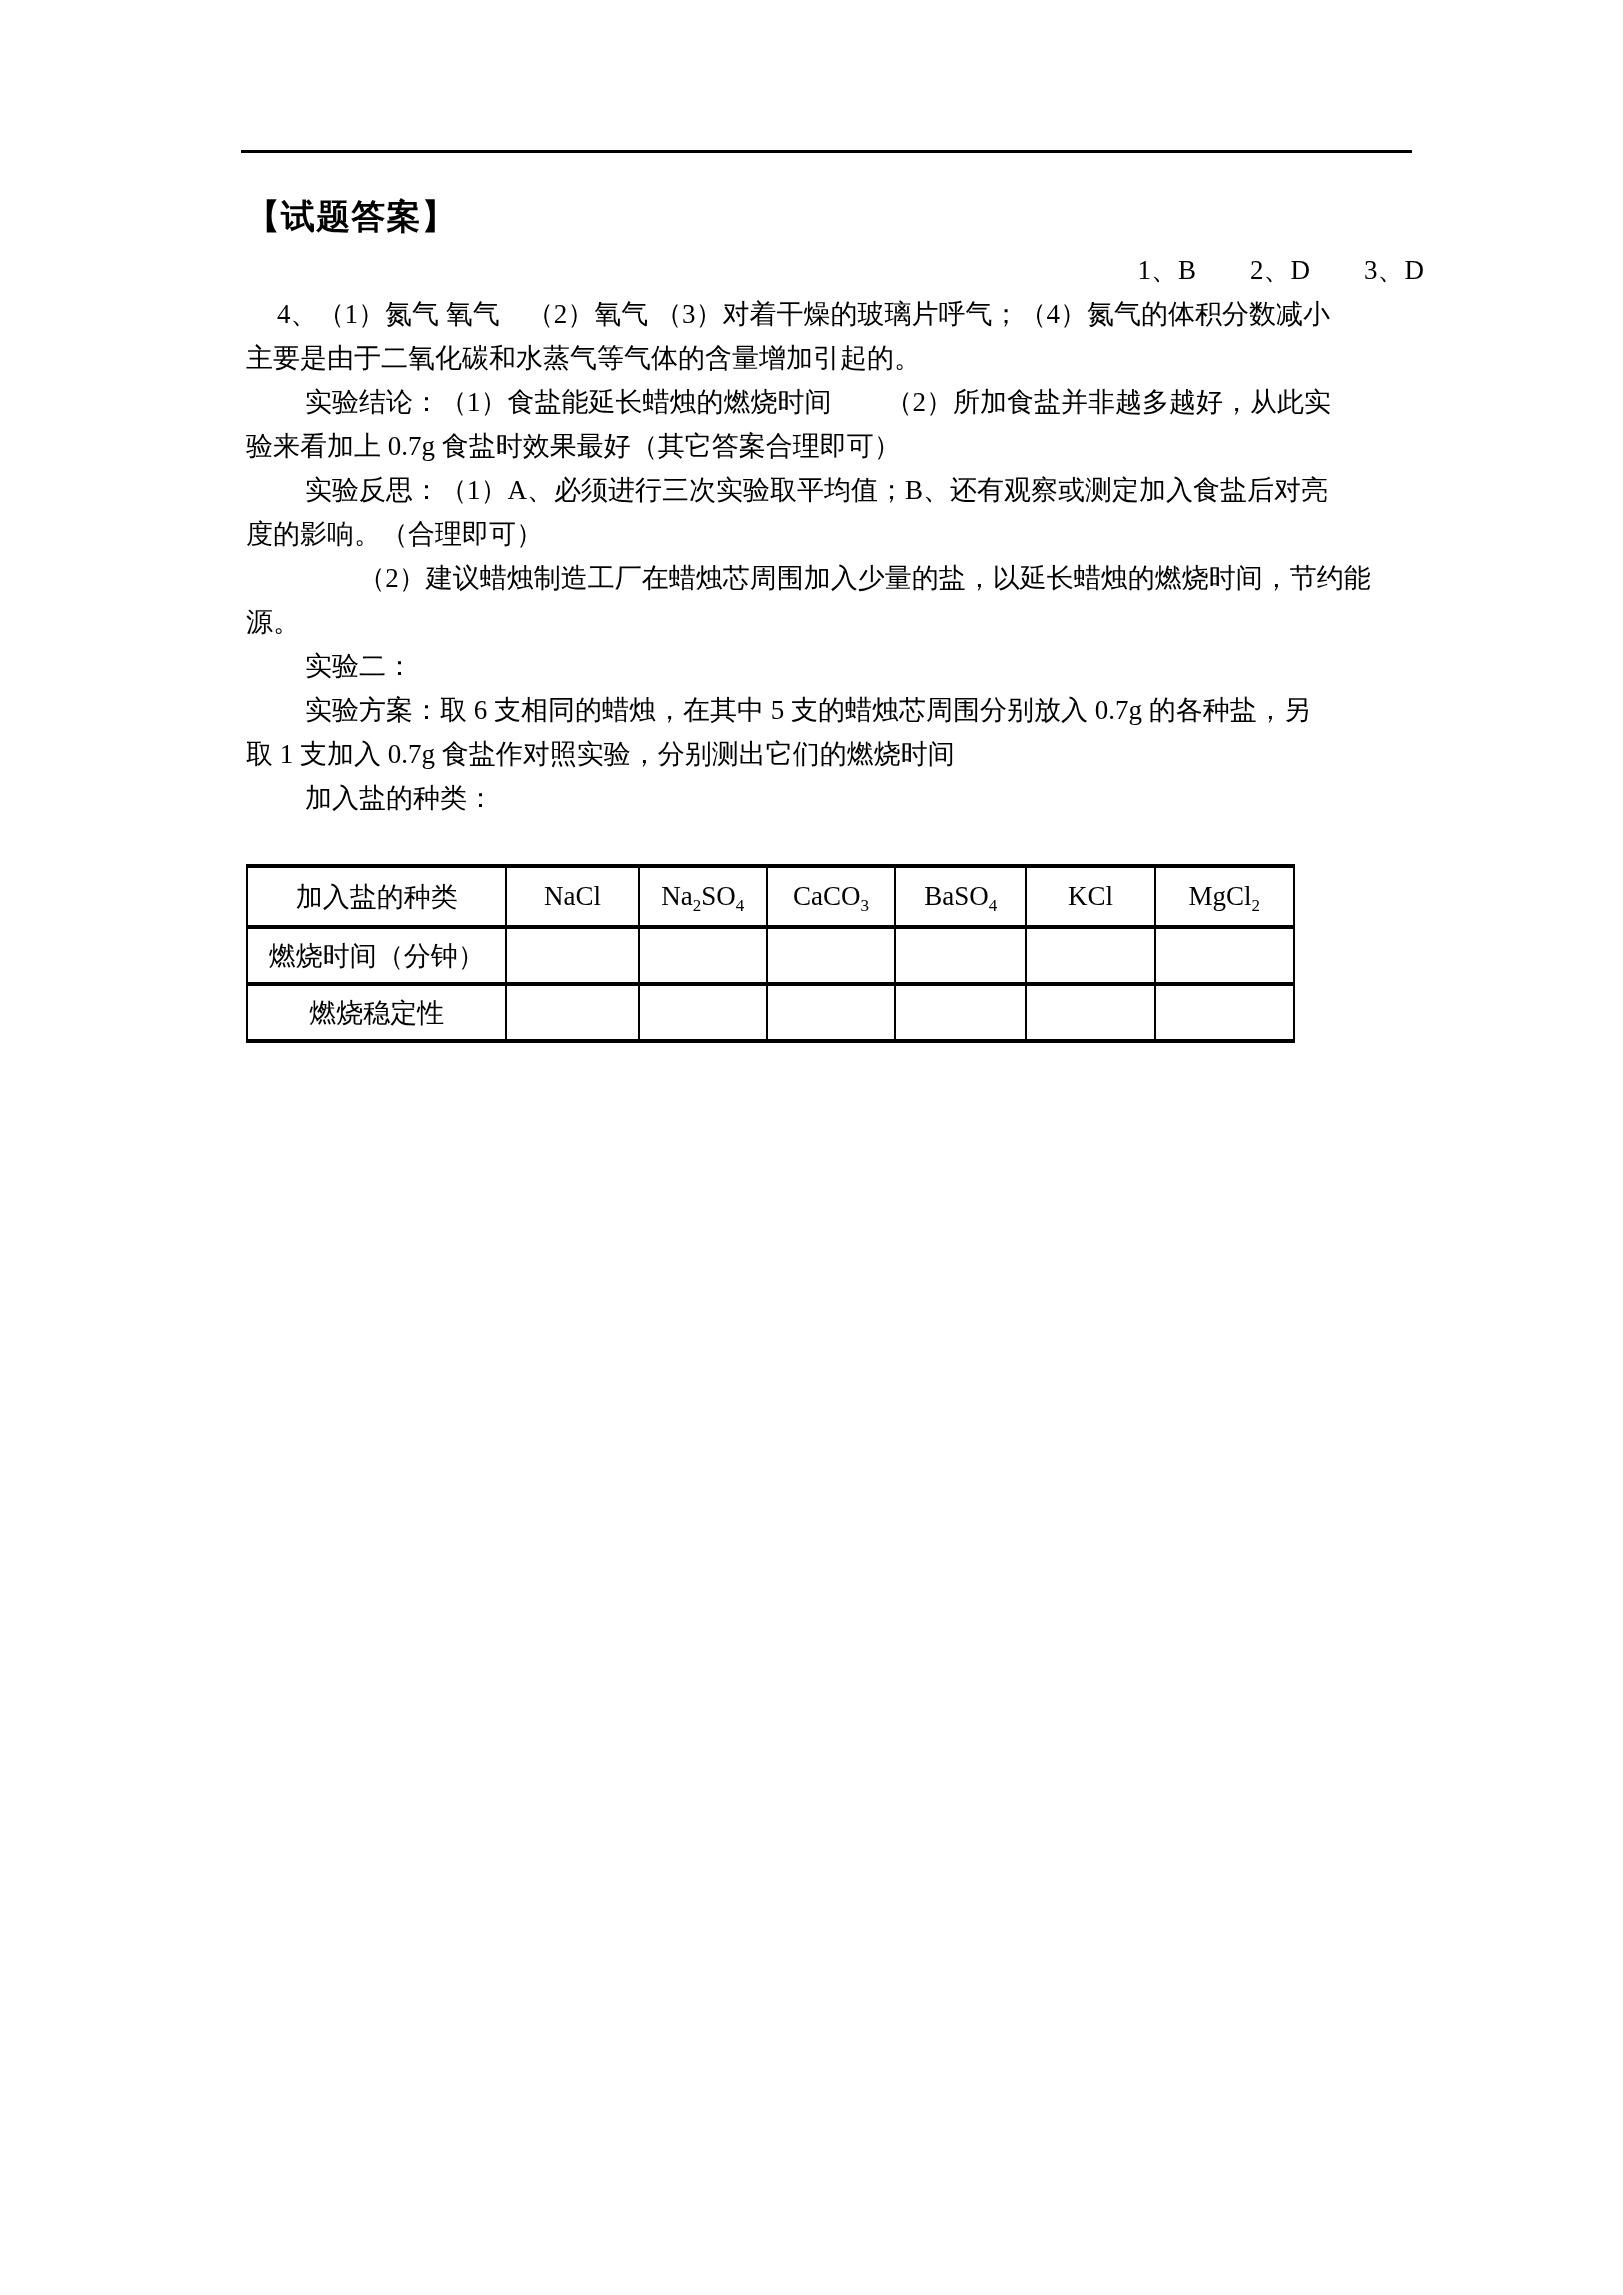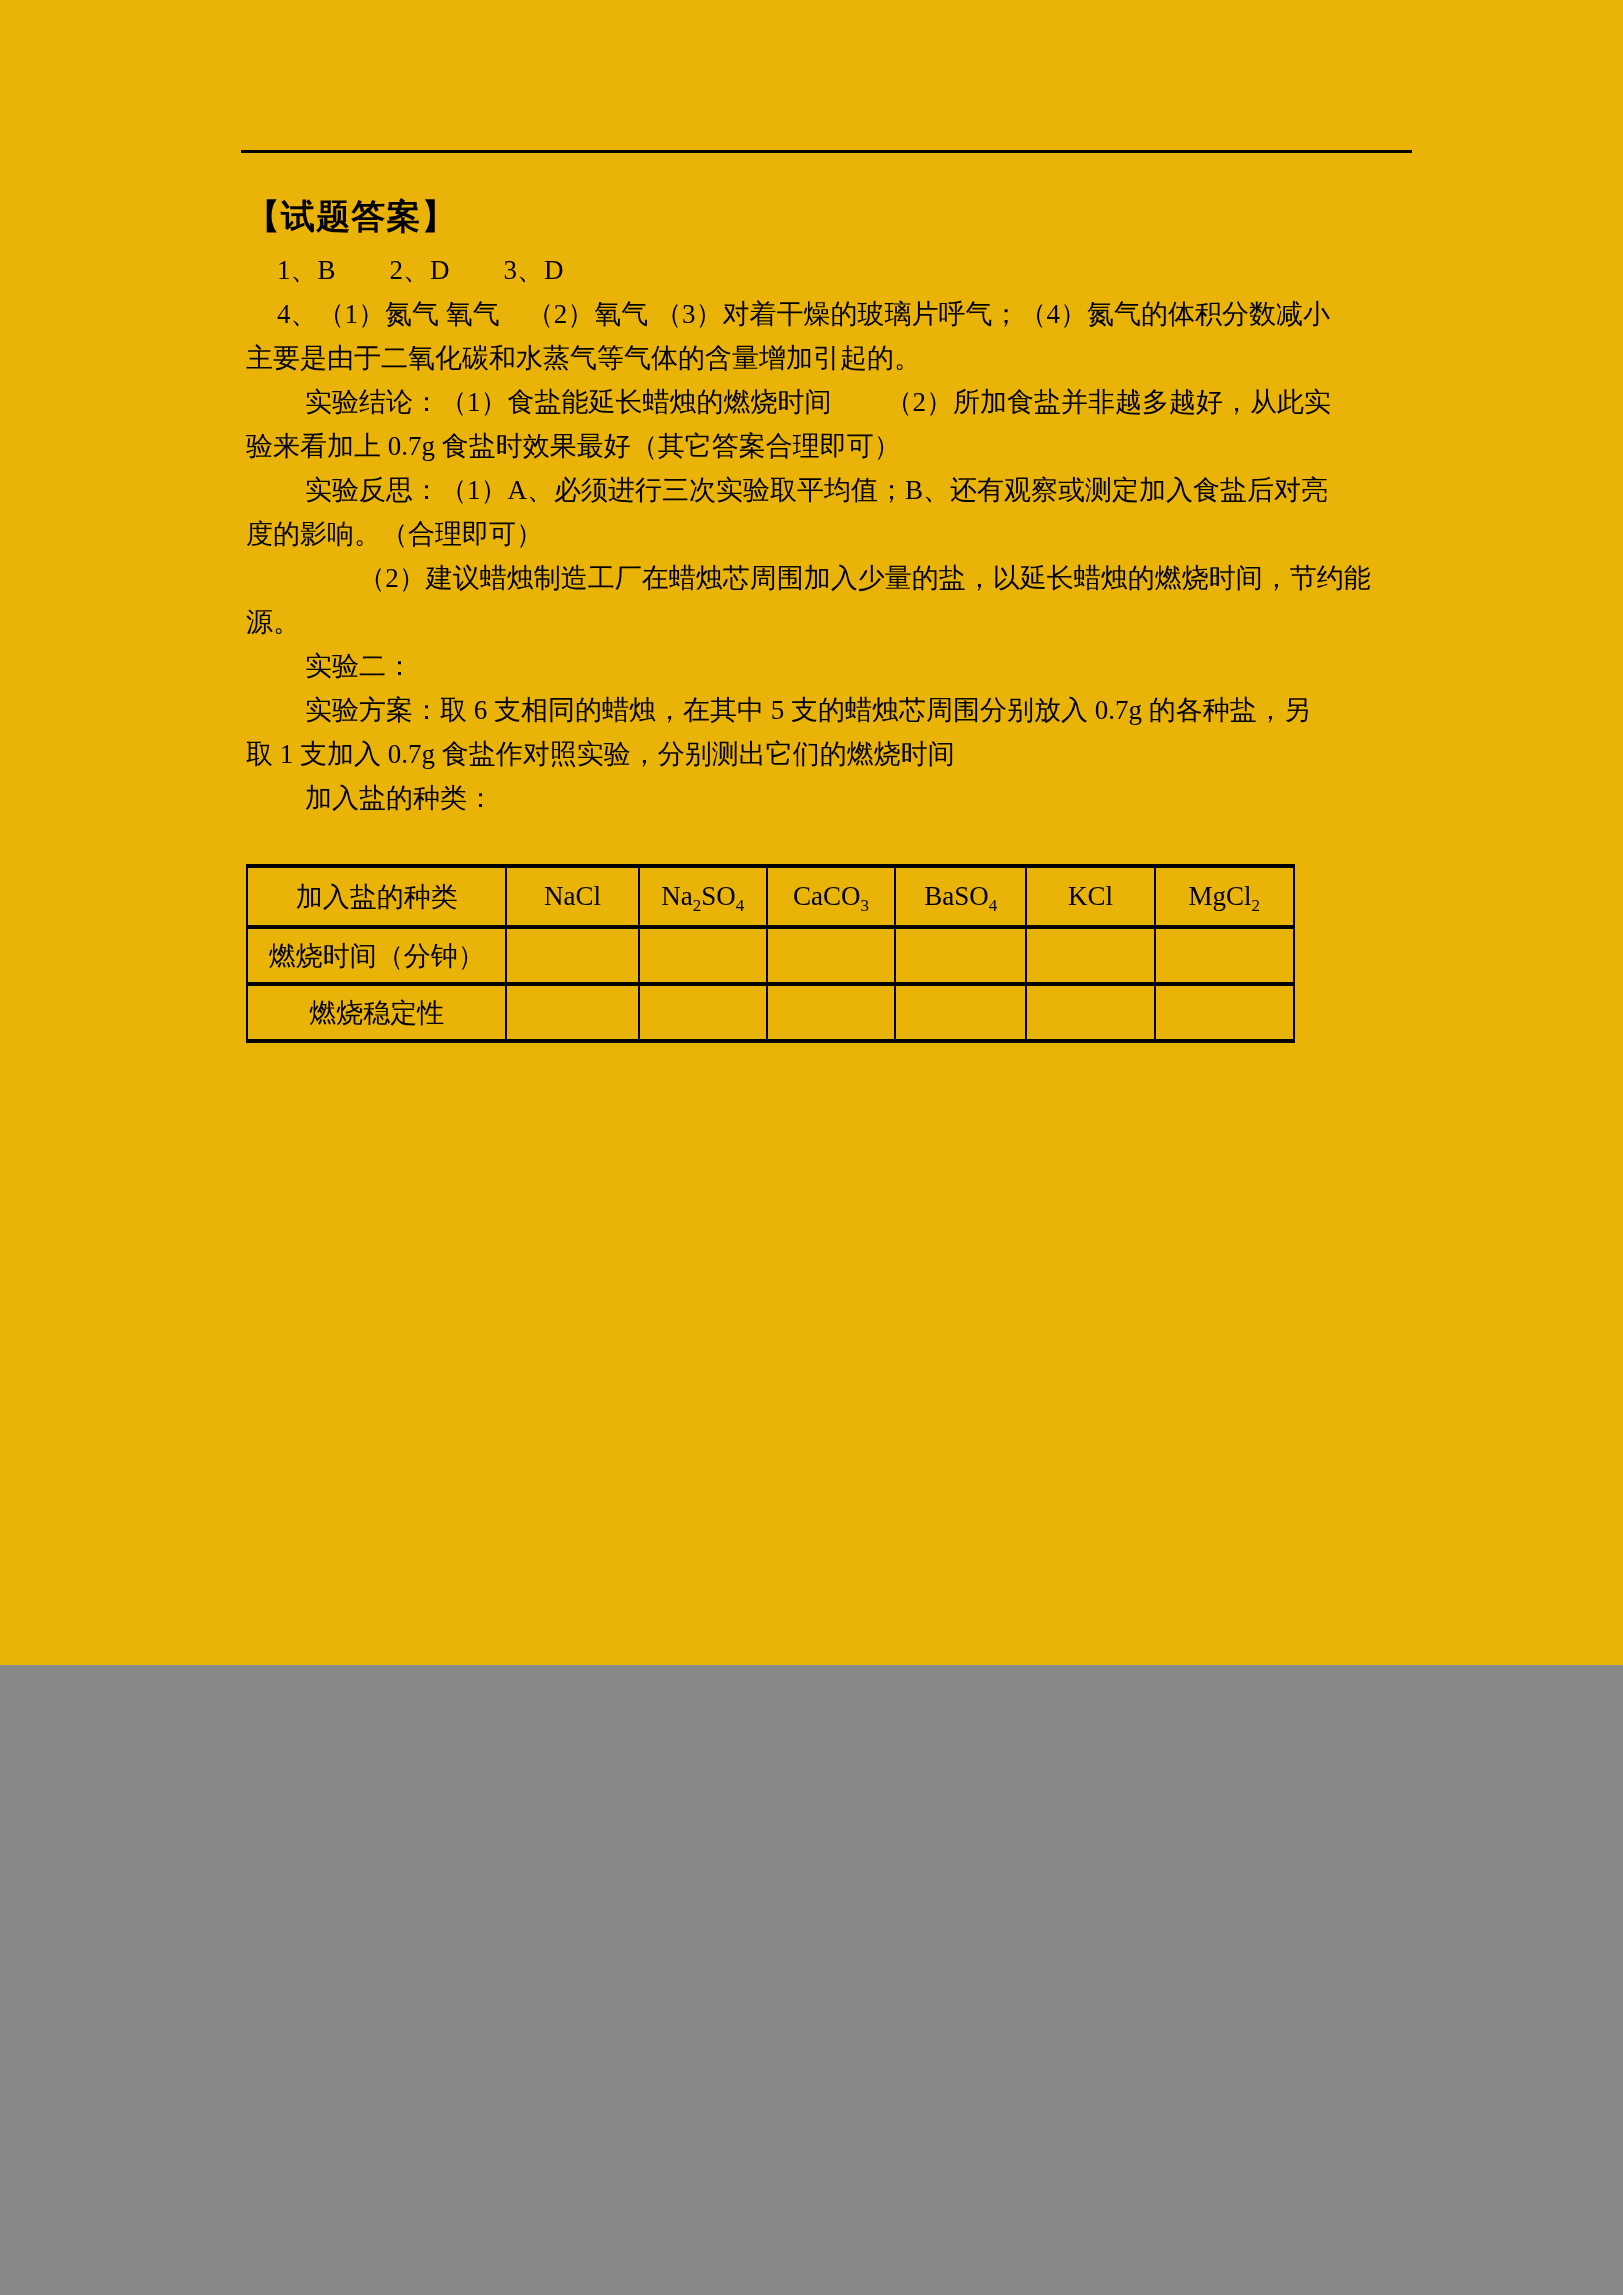--- a/index.html
+++ b/index.html
@@ -1,21 +1,21 @@
 <!DOCTYPE html>
 <html style="font-size:9px"><head>
 <meta charset="utf-8">
 <style>
   * { margin:0; padding:0; box-sizing:border-box; }
   html,body { background:#888; }
   .page {
     position:relative;
-    width:1623px; height:1665px;
+    width:1623px; height:2295px;
     margin:0 auto;
-    background:#eab308;
+    background:#ffffff;
     color:#000000;
     font-family:"Liberation Serif","DejaVu Serif",serif;
     overflow:hidden;
   }
   .top-rule {
     position:absolute;
     left:241px; top:150px;
     width:1171px; height:3.4px;
     background:#000000;
   }
@@ -78,21 +78,21 @@
 </head>
 <body>
 
 <div class="page">
 
   <div class="top-rule"></div>
 
   <div class="content">
     <div class="heading">【试题答案】</div>
     <div class="lines">
-        <div class="line" style="padding-left: 31px;">1、B　　2、D　　3、D</div>
+        <div class="line" style="padding-left: 31px; text-align: right;">1、B　　2、D　　3、D</div>
         <div class="line" style="padding-left: 31px;">4、（1）氮气 氧气　（2）氧气 （3）对着干燥的玻璃片呼气；（4）氮气的体积分数减小</div>
         <div class="line" style="padding-left: 0px;">主要是由于二氧化碳和水蒸气等气体的含量增加引起的。</div>
         <div class="line" style="padding-left: 59px;">实验结论：（1）食盐能延长蜡烛的燃烧时间　　（2）所加食盐并非越多越好，从此实</div>
         <div class="line" style="padding-left: 0px;">验来看加上 0.7g 食盐时效果最好（其它答案合理即可）</div>
         <div class="line" style="padding-left: 59px;">实验反思：（1）A、必须进行三次实验取平均值；B、还有观察或测定加入食盐后对亮</div>
         <div class="line" style="padding-left: 0px;">度的影响。（合理即可）</div>
         <div class="line" style="padding-left: 59px; text-align: center;">（2）建议蜡烛制造工厂在蜡烛芯周围加入少量的盐，以延长蜡烛的燃烧时间，节约能</div>
         <div class="line" style="padding-left: 0px;">源。</div>
         <div class="line" style="padding-left: 59px;">实验二：</div>
         <div class="line" style="padding-left: 59px;">实验方案：取 6 支相同的蜡烛，在其中 5 支的蜡烛芯周围分别放入 0.7g 的各种盐，另</div>

